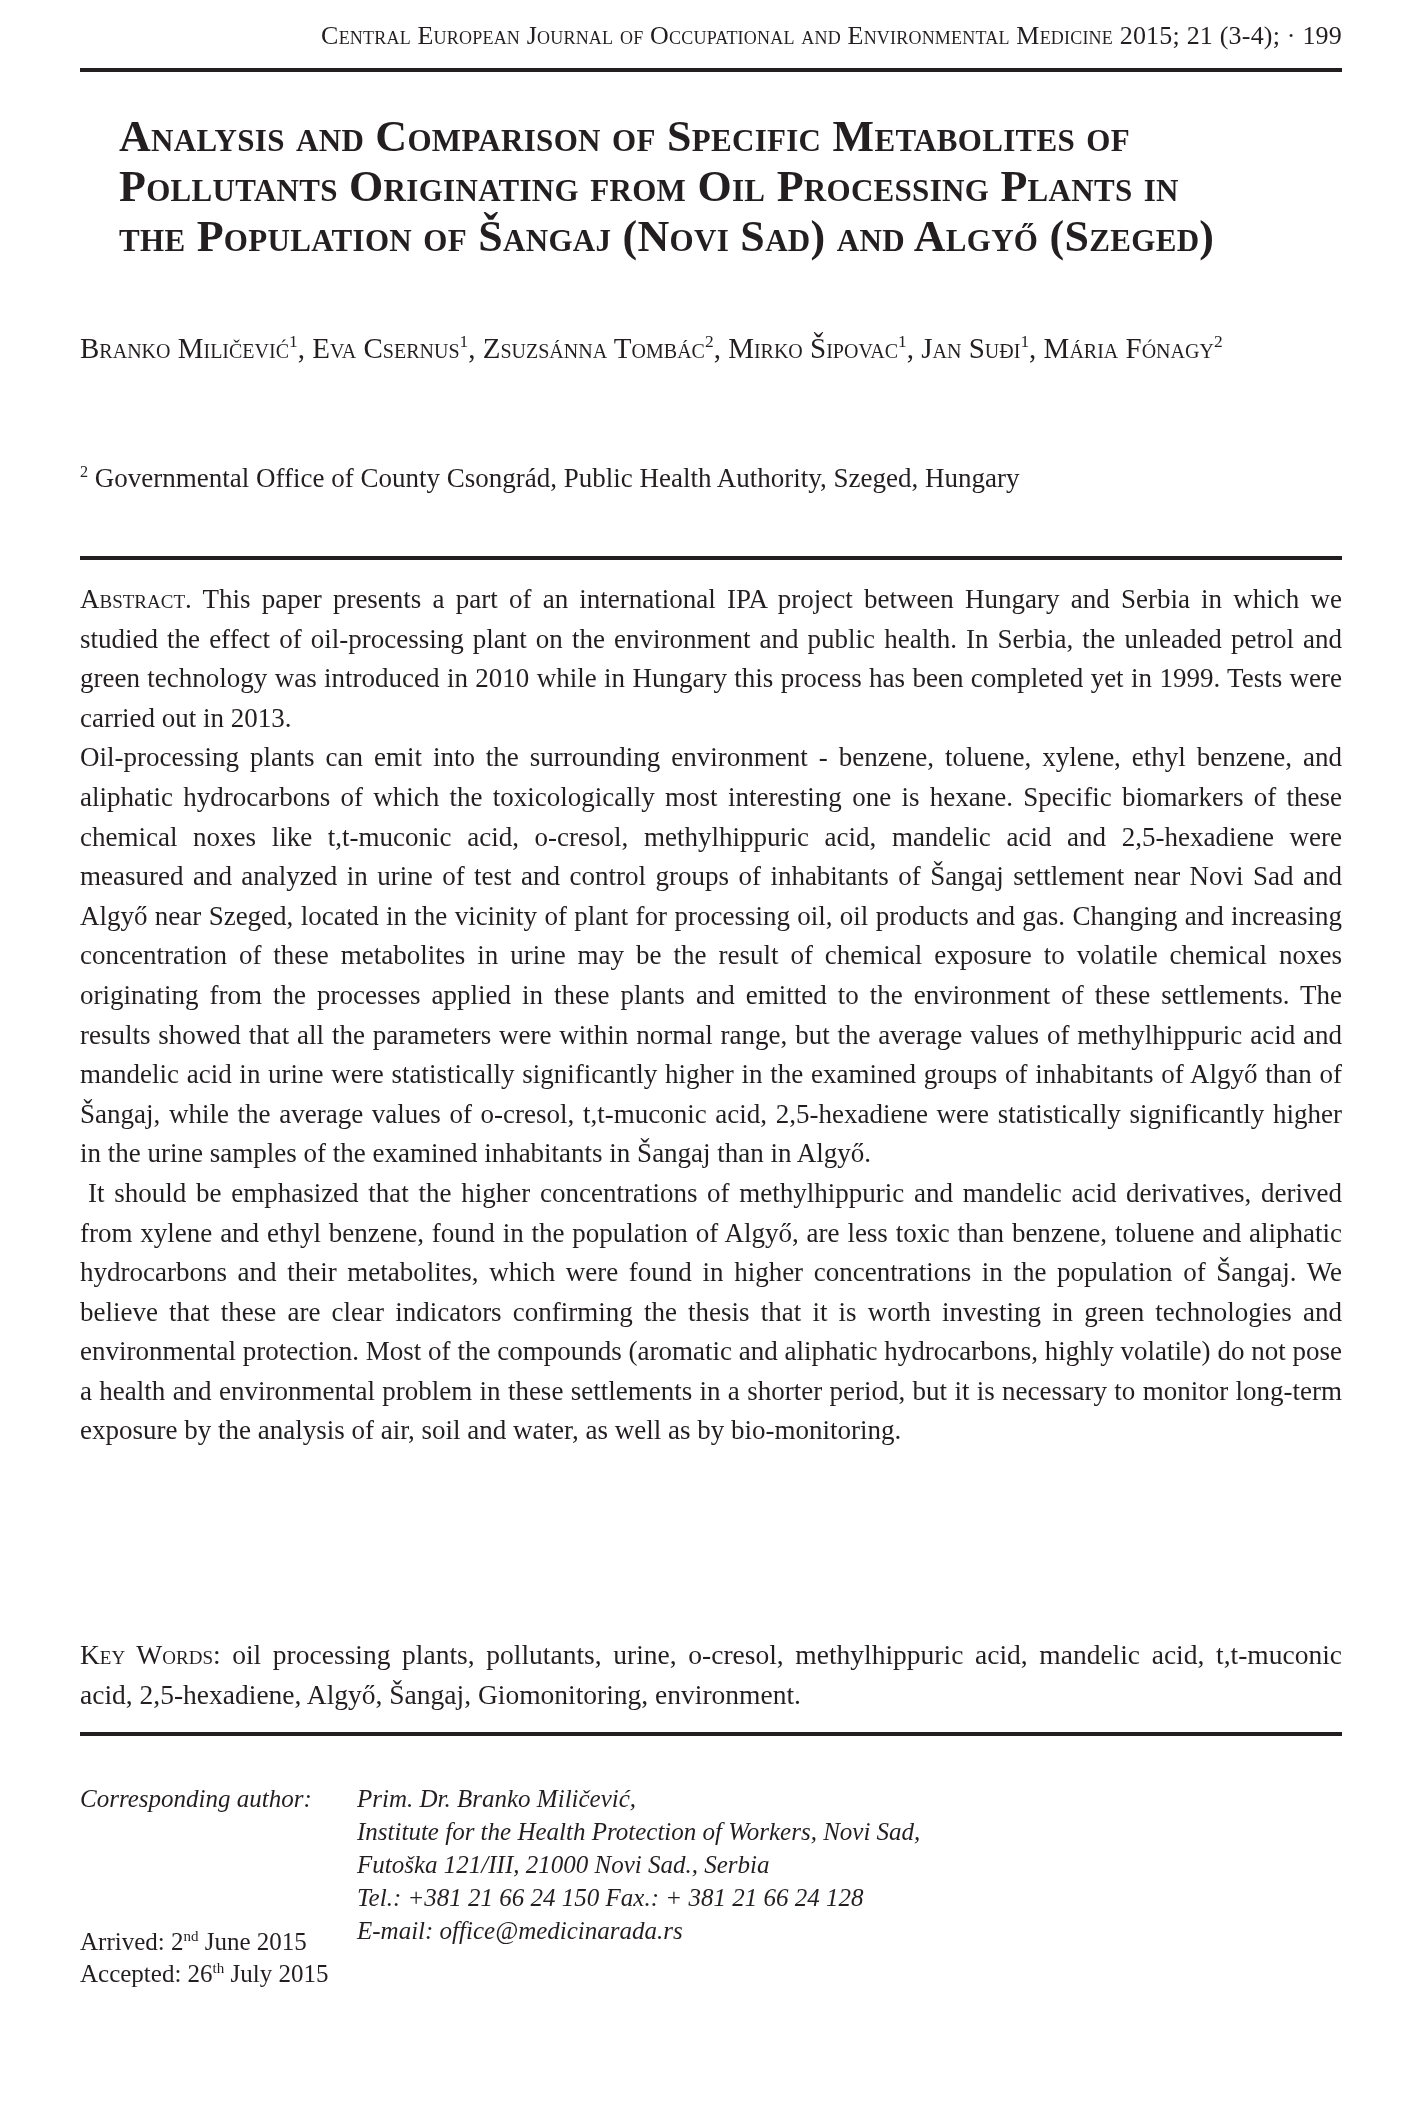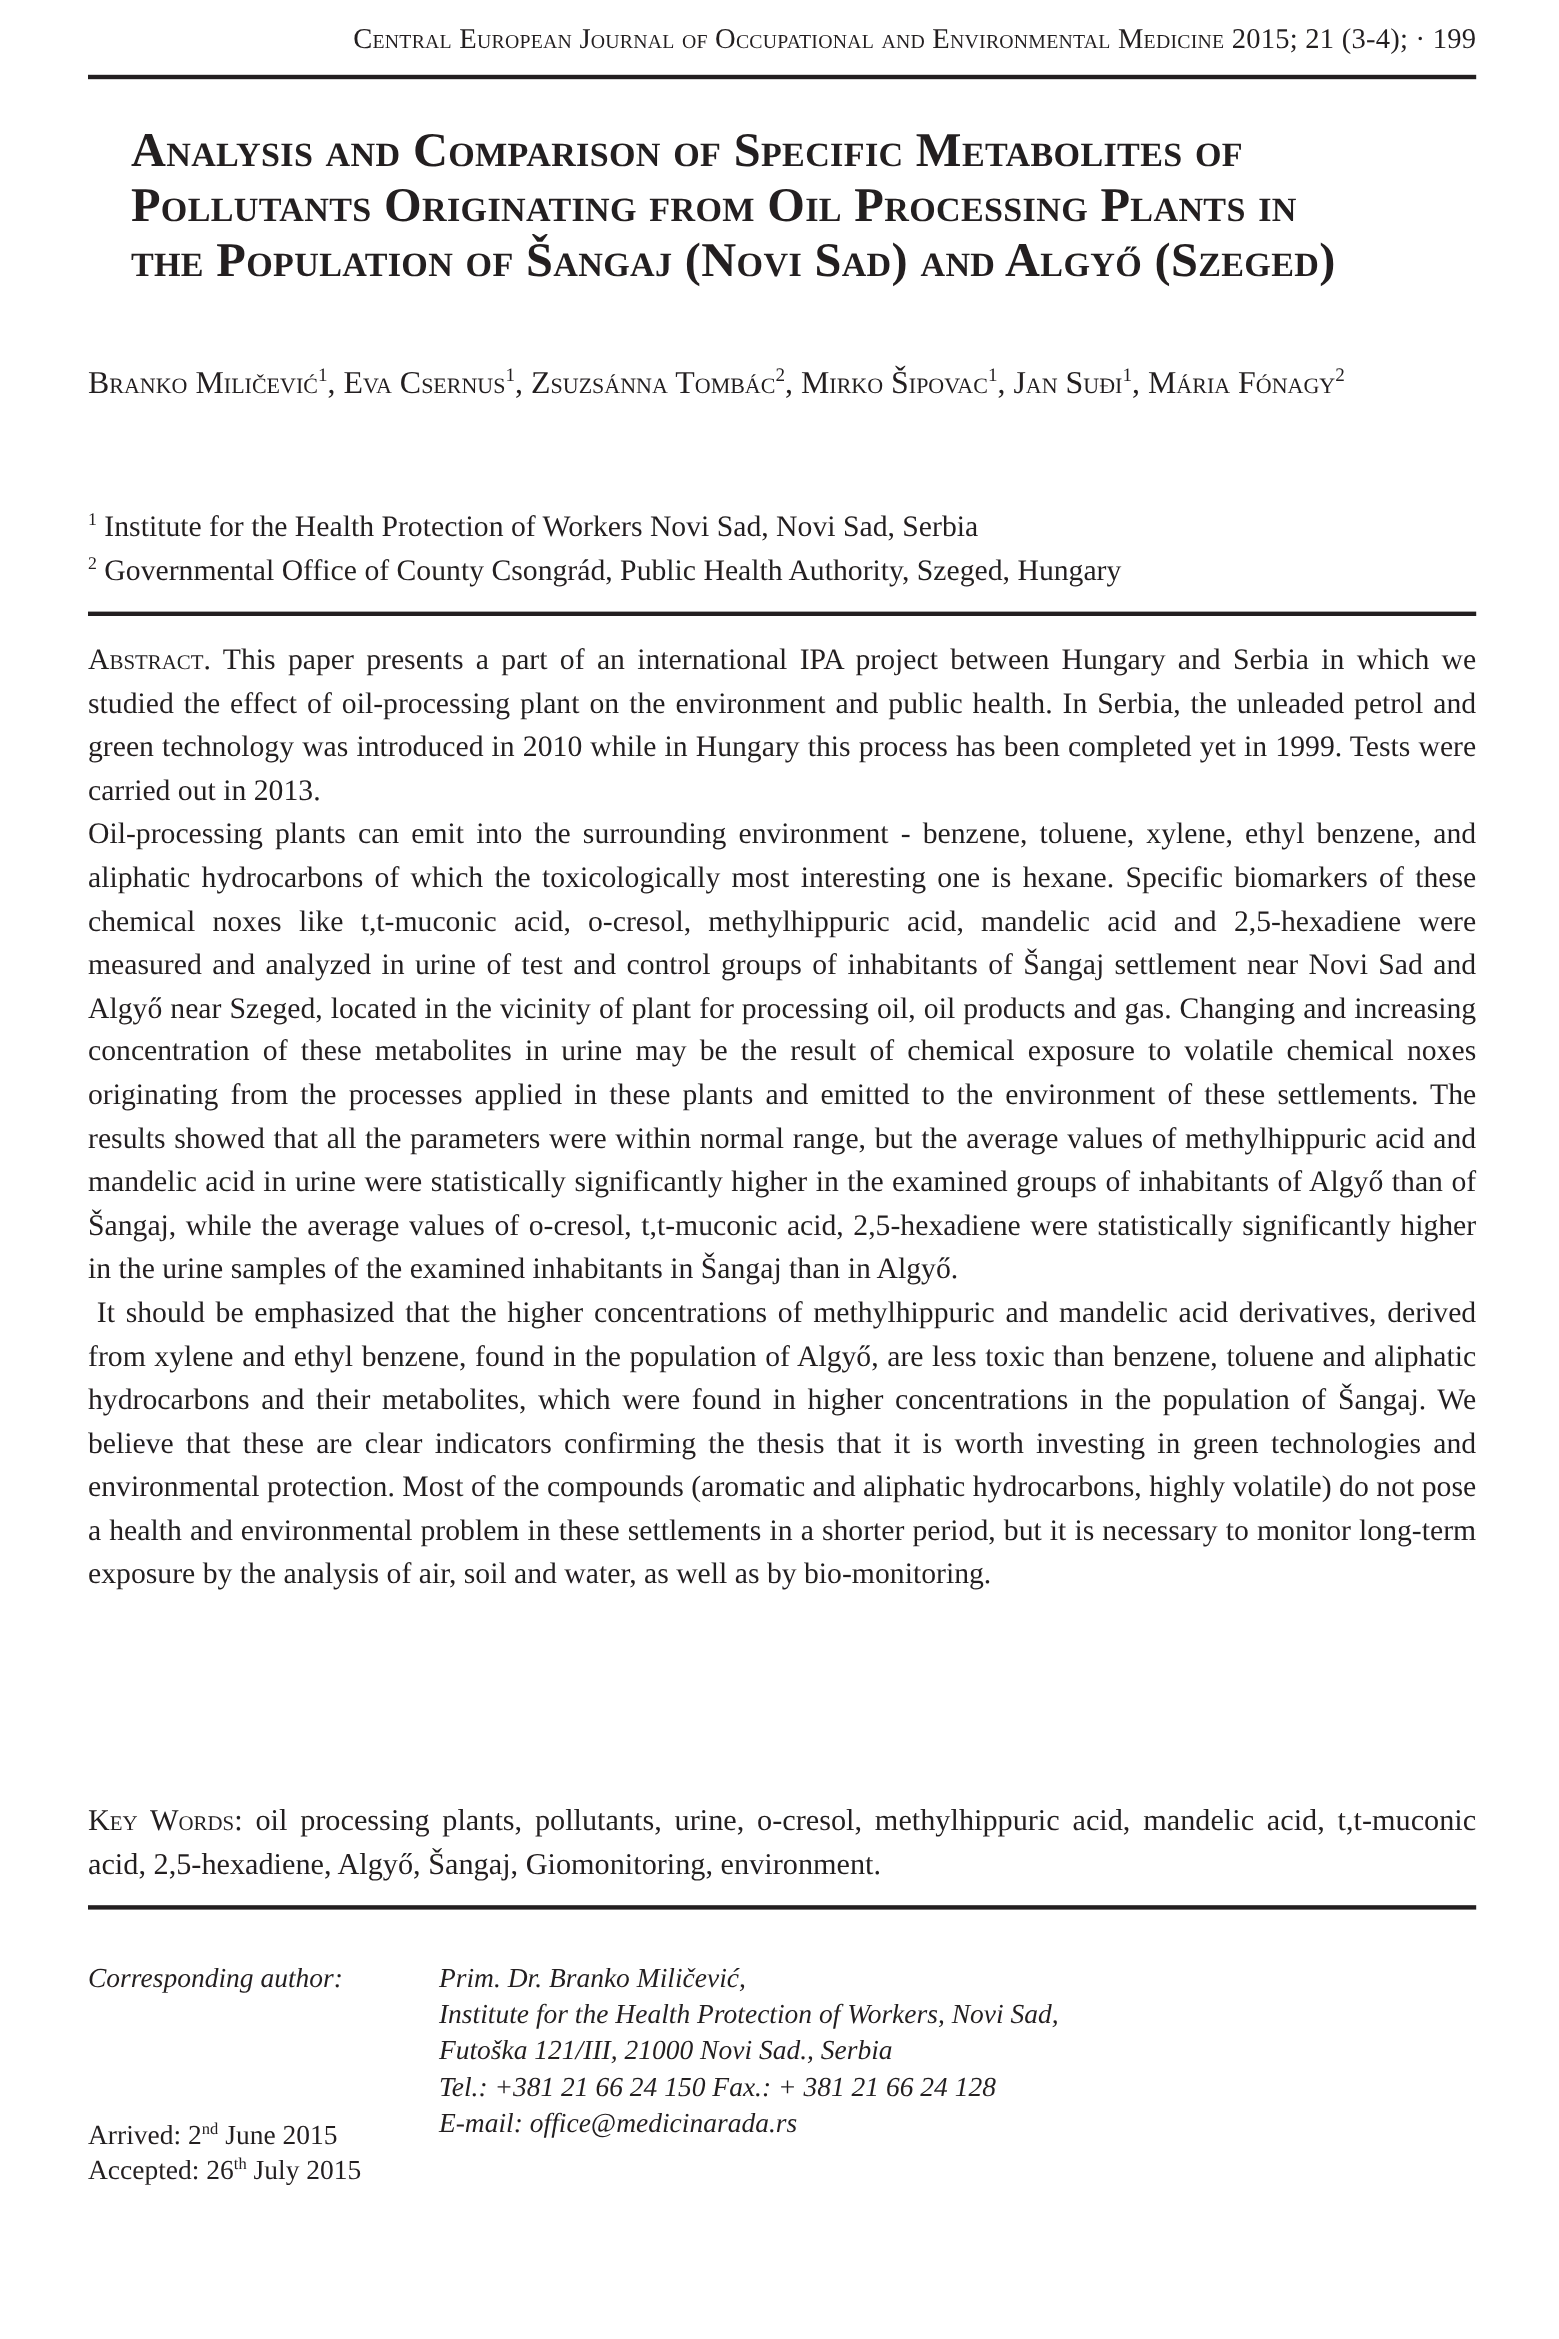--- a/index.html
+++ b/index.html
@@ -45,21 +45,21 @@
   .keywords {
     position: absolute; top: 1635px; left: 0; width: 1262px;
     font-size: 27.5px; line-height: 39.6px; text-align: justify; text-align-last: left;
   }
 
   .corr {
     position: absolute; top: 1782px; left: 0; width: 1262px;
     font-style: italic; font-size: 25px; line-height: 33px;
   }
   .corr-label { position: absolute; left: 0; top: 0; white-space: nowrap; }
-  .corr-lines { position: absolute; left: 277px; top: 0; margin-left: 42px; }
+  .corr-lines { position: absolute; left: 277px; top: 0; }
   .corr-lines div { white-space: nowrap; }
 
   .dates {
     position: absolute; top: 1926px; left: 0;
     font-size: 25px; line-height: 32px;
   }
   .dates div { white-space: nowrap; }
   .dates sup { font-size: 60%; vertical-align: super; line-height: 0; }
 </style>
 </head>
@@ -79,21 +79,20 @@
   <div class="authors">
     <span><span>Branko Miličević</span><sup>1</sup></span>,
     <span><span>Eva Csernus</span><sup>1</sup></span>,
     <span><span>Zsuzsánna Tombác</span><sup>2</sup></span>,
     <span><span>Mirko Šipovac</span><sup>1</sup></span>,
     <span><span>Jan Suđi</span><sup>1</sup></span>,
     <span><span>Mária Fónagy</span><sup>2</sup></span>
   </div>
 
   <div class="affiliations">
-    <div class="aff"><sup>1</sup> <span>Institute for the Health Protection of Workers Novi Sad, Novi Sad, Serbia</span></div>
     <div class="aff"><sup>2</sup> <span>Governmental Office of County Csongrád, Public Health Authority, Szeged, Hungary</span></div>
   </div>
 
   <div class="rule mid"></div>
 
   <div class="abstract">
     <p><span class="label-sc">Abstract.</span> <span>This paper presents a part of an international IPA project between Hungary and Serbia in which we studied the effect of oil-processing plant on the environment and public health. In Serbia, the unleaded petrol and green technology was introduced in 2010 while in Hungary this process has been completed yet in 1999. Tests were carried out in 2013.</span></p>
     <p>Oil-processing plants can emit into the surrounding environment - benzene, toluene, xylene, ethyl benzene, and aliphatic hydrocarbons of which the toxicologically most interesting one is hexane. Specific biomarkers of these chemical noxes like t,t-muconic acid, o-cresol, methylhippuric acid, mandelic acid and 2,5-hexadiene were measured and analyzed in urine of test and control groups of inhabitants of Šangaj settlement near Novi Sad and Algyő near Szeged, located in the vicinity of plant for processing oil, oil products and gas. Changing and increasing concentration of these metabolites in urine may be the result of chemical exposure to volatile chemical noxes originating from the processes applied in these plants and emitted to the environment of these settlements. The results showed that all the parameters were within normal range, but the average values of methylhippuric acid and mandelic acid in urine were statistically significantly higher in the examined groups of inhabitants of Algyő than of Šangaj, while the average values of o-cresol, t,t-muconic acid, 2,5-hexadiene were statistically significantly higher in the urine samples of the examined inhabitants in Šangaj than in Algyő.</p>
     <p class="indent">It should be emphasized that the higher concentrations of methylhippuric and mandelic acid derivatives, derived from xylene and ethyl benzene, found in the population of Algyő, are less toxic than benzene, toluene and aliphatic hydrocarbons and their metabolites, which were found in higher concentrations in the population of Šangaj. We believe that these are clear indicators confirming the thesis that it is worth investing in green technologies and environmental protection. Most of the compounds (aromatic and aliphatic hydrocarbons, highly volatile) do not pose a health and environmental problem in these settlements in a shorter period, but it is necessary to monitor long-term exposure by the analysis of air, soil and water, as well as by bio-monitoring.</p>
   </div>

